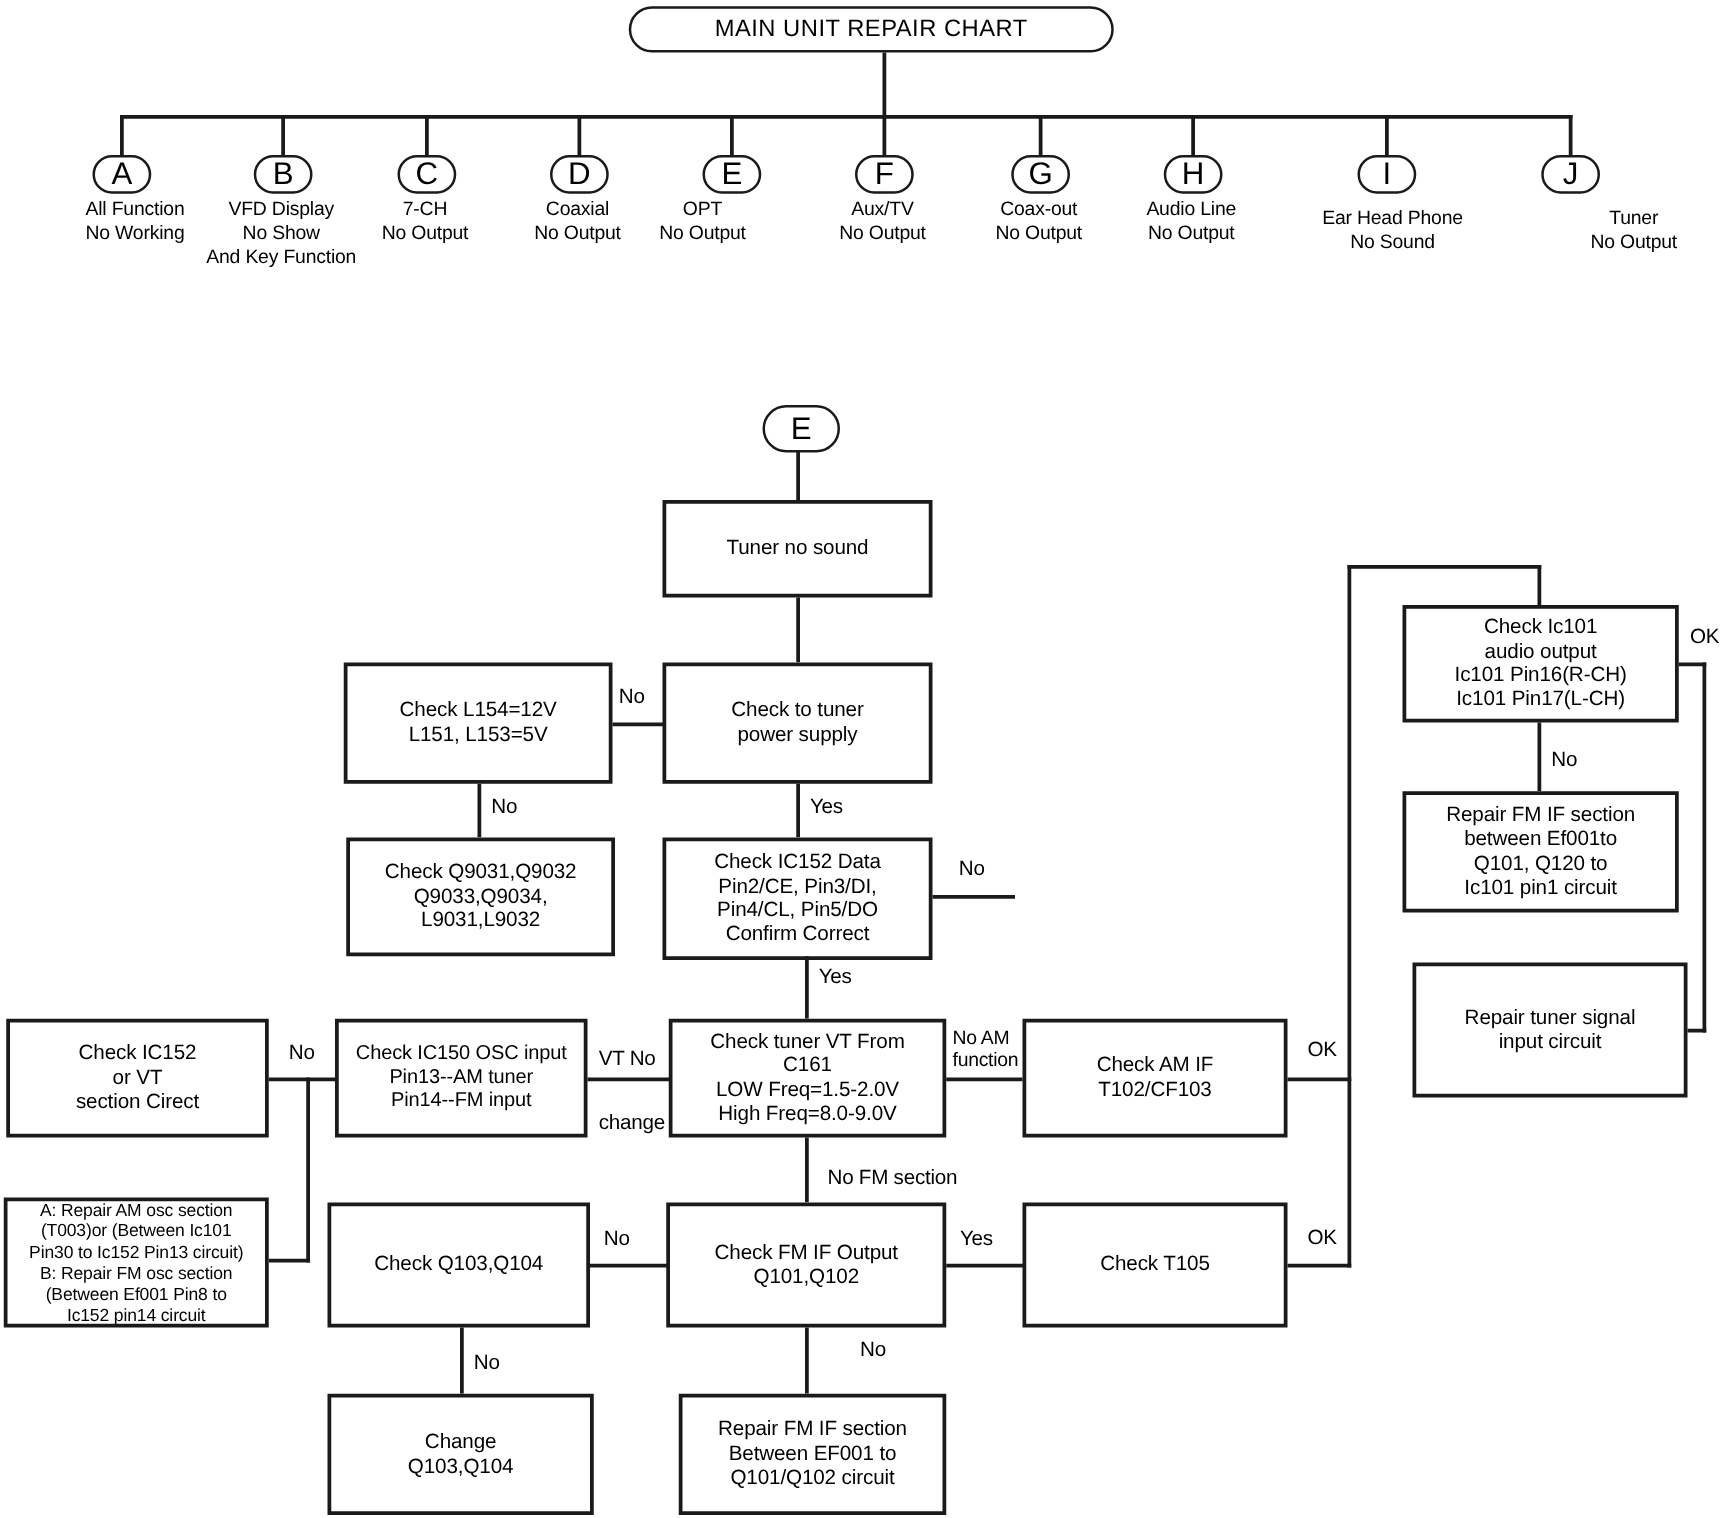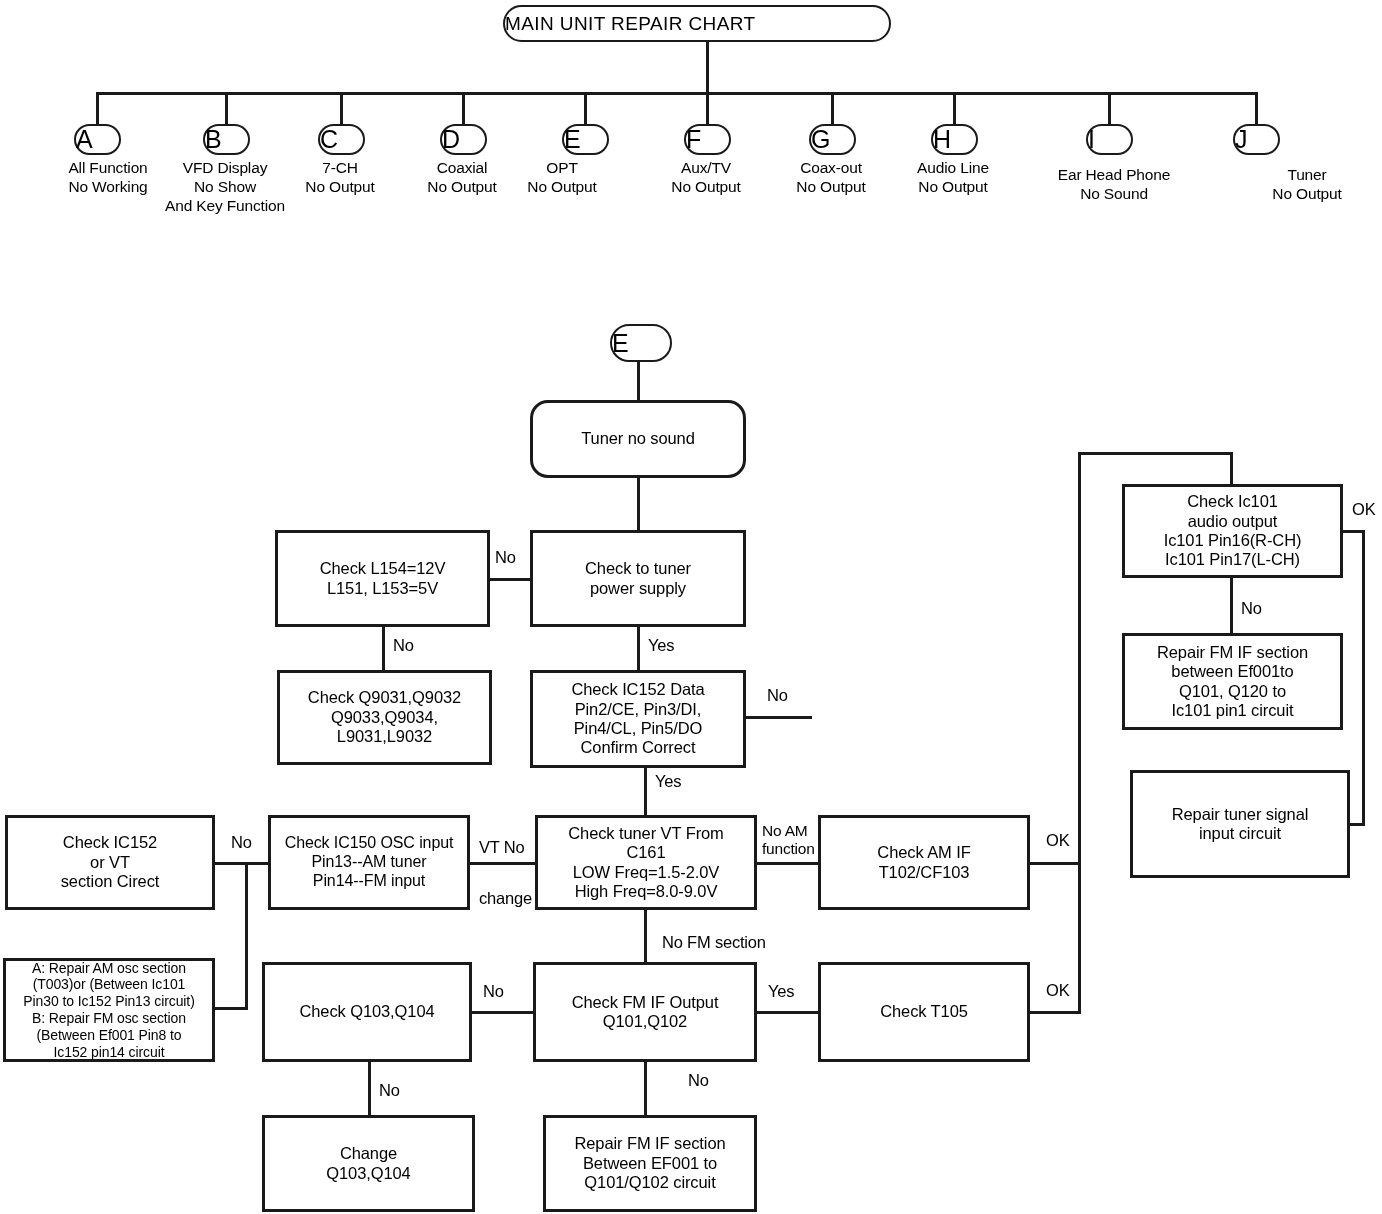--- a/index.html
+++ b/index.html
@@ -19,21 +19,21 @@
     letter-spacing:-0.1px;
     white-space:pre-line;
     padding:2px 3px;
   }
   .pill{
     position:absolute;
     border:2.6px solid #1a1a1a;
     background:#fff;
     box-sizing:border-box;
     border-radius:999px;
-    display:flex;align-items:center;justify-content:flex-start;
+    display:flex;align-items:center;justify-content:center;
     text-align:center;
   }
   .title-pill{
     font-size:19px;
     letter-spacing:0.4px;
   }
   .node-pill{
     font-size:25px;
     font-weight:400;
     line-height:1;
@@ -141,21 +141,21 @@
     <span>J</span>
     </div>
   <div class="cap" style="left:1229px;top:166px;width:156px;">Tuner
 No Output</div>
 
   <div class="pill node-pill" style="left:610px;top:324px;width:62px;height:38px;">
     <span>E</span>
     </div>
   <div class="ln v" style="left:637px;top:360px;height:42px;"></div>
 
-  <div class="box" style="left:530px;top:400px;width:216px;height:78px;border-radius:18px;">Tuner no sound</div>
+  <div class="box" style="left:530px;top:400px;width:216px;height:78px;">Tuner no sound</div>
   <div class="ln v" style="left:637px;top:478px;height:52px;"></div>
 
   <div class="box" style="left:530px;top:530px;width:216px;height:97px;">Check to tuner
 power supply</div>
 
   <div class="box" style="left:275px;top:530px;width:215px;height:97px;">Check L154=12V
 L151, L153=5V</div>
   <div class="ln h" style="left:490px;top:578px;width:41px;"></div>
   <div class="lbl" style="left:495px;top:548px;">No</div>
 

